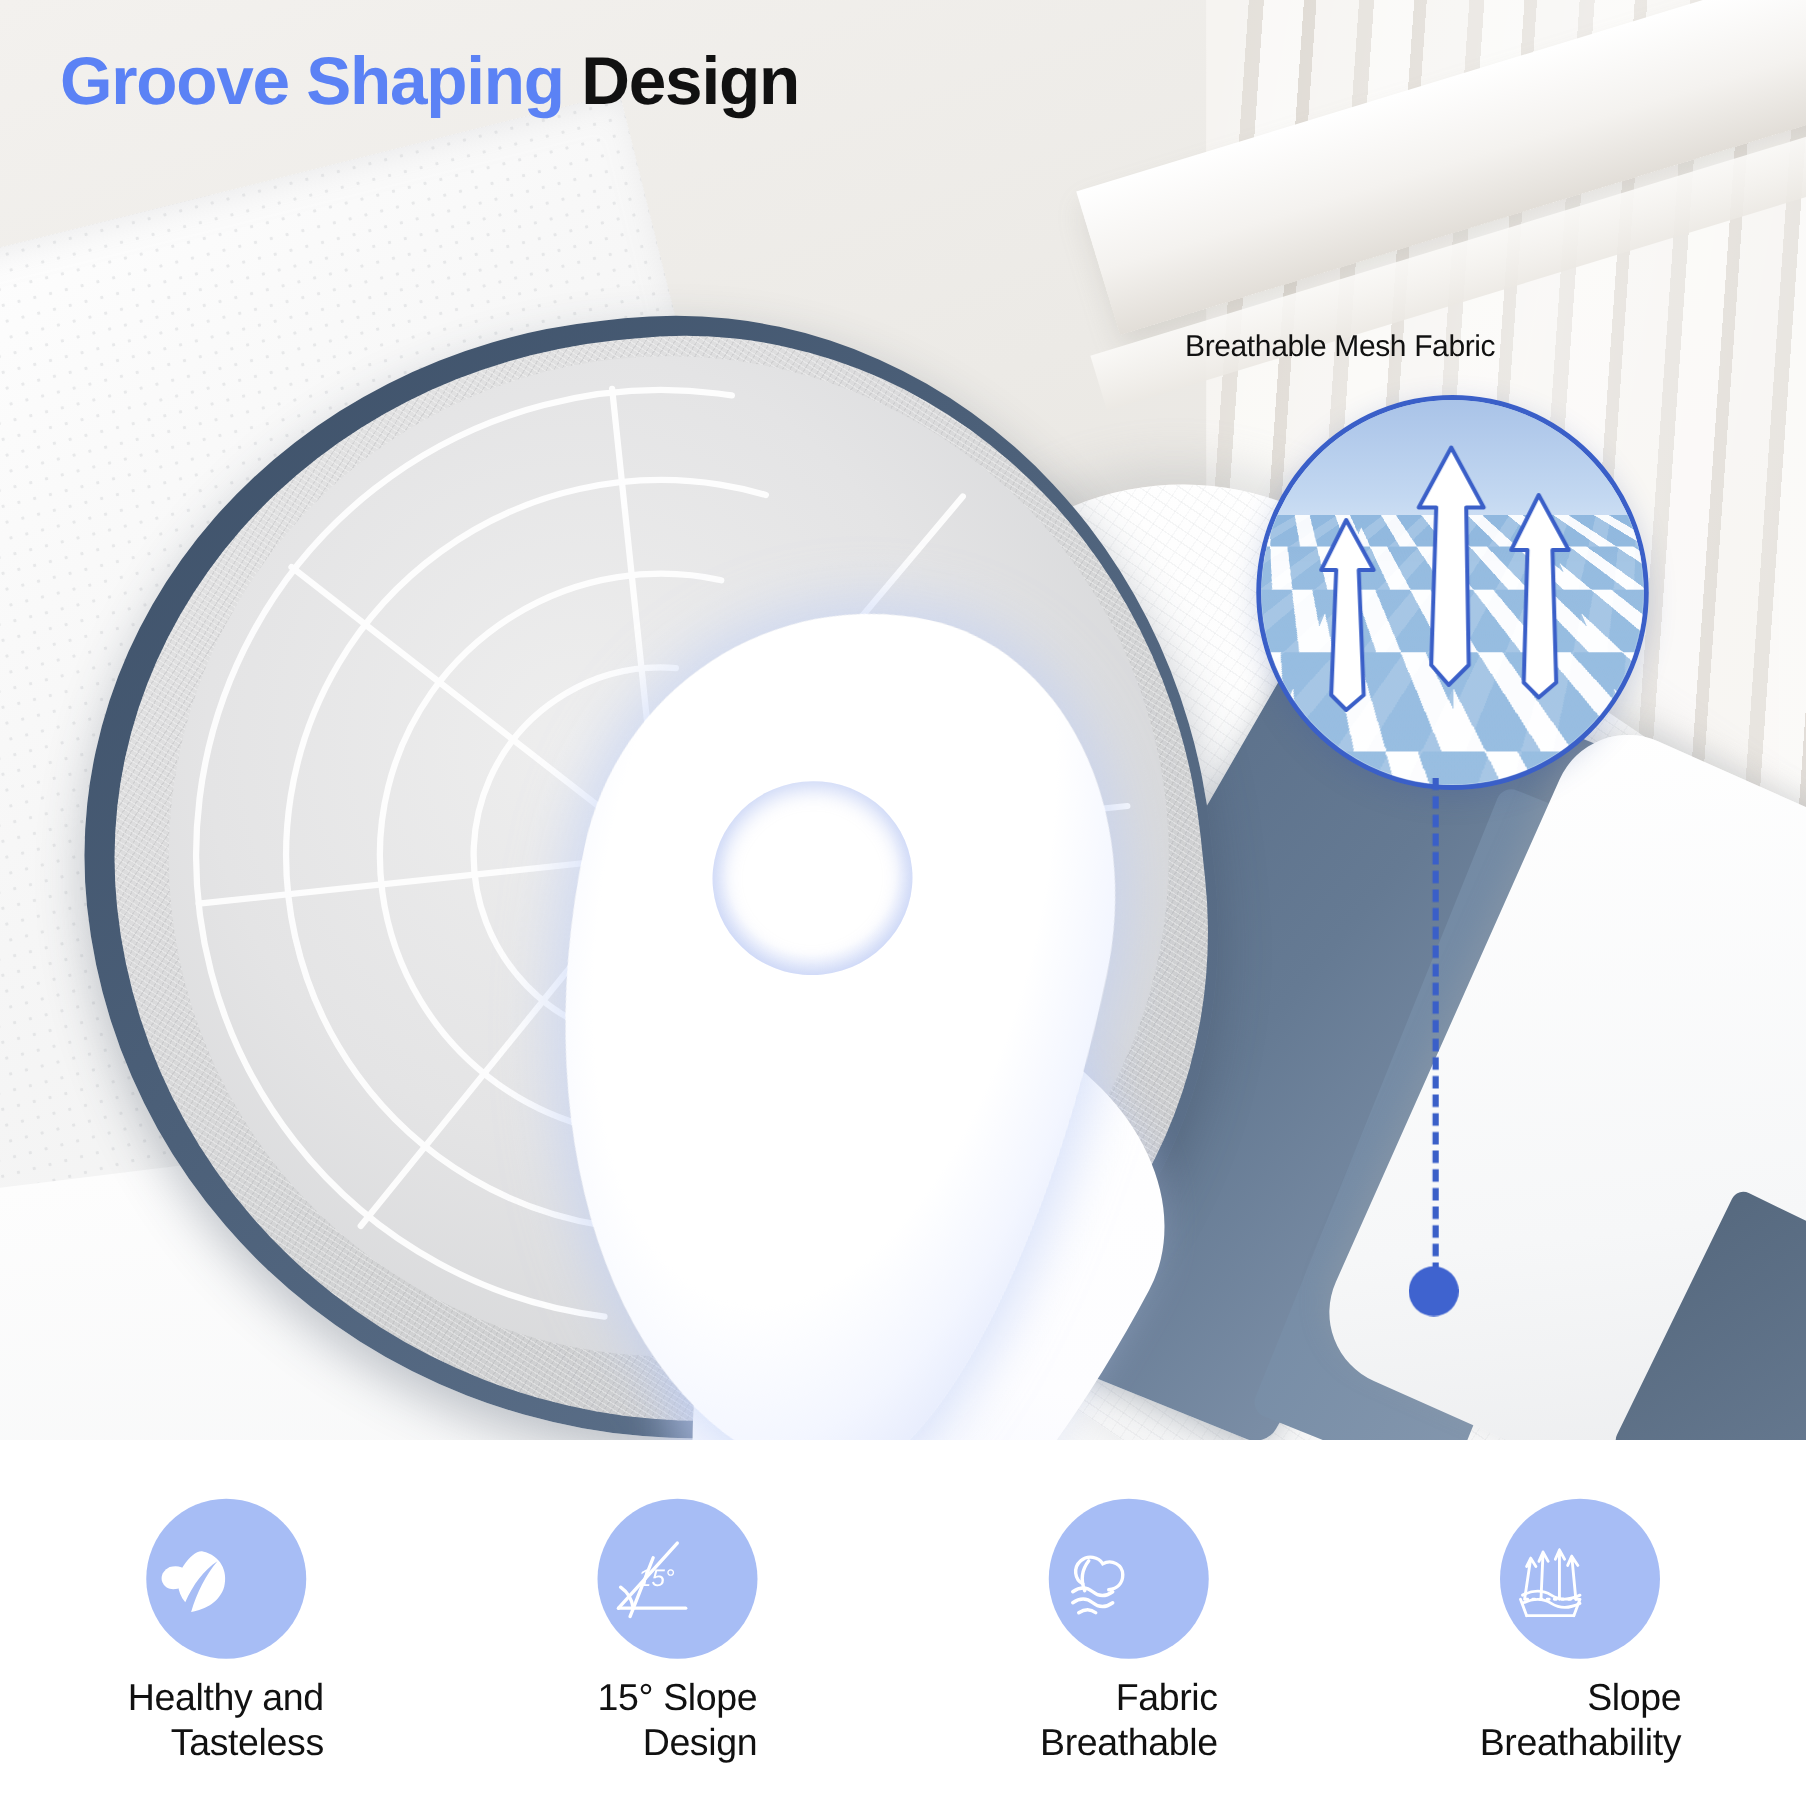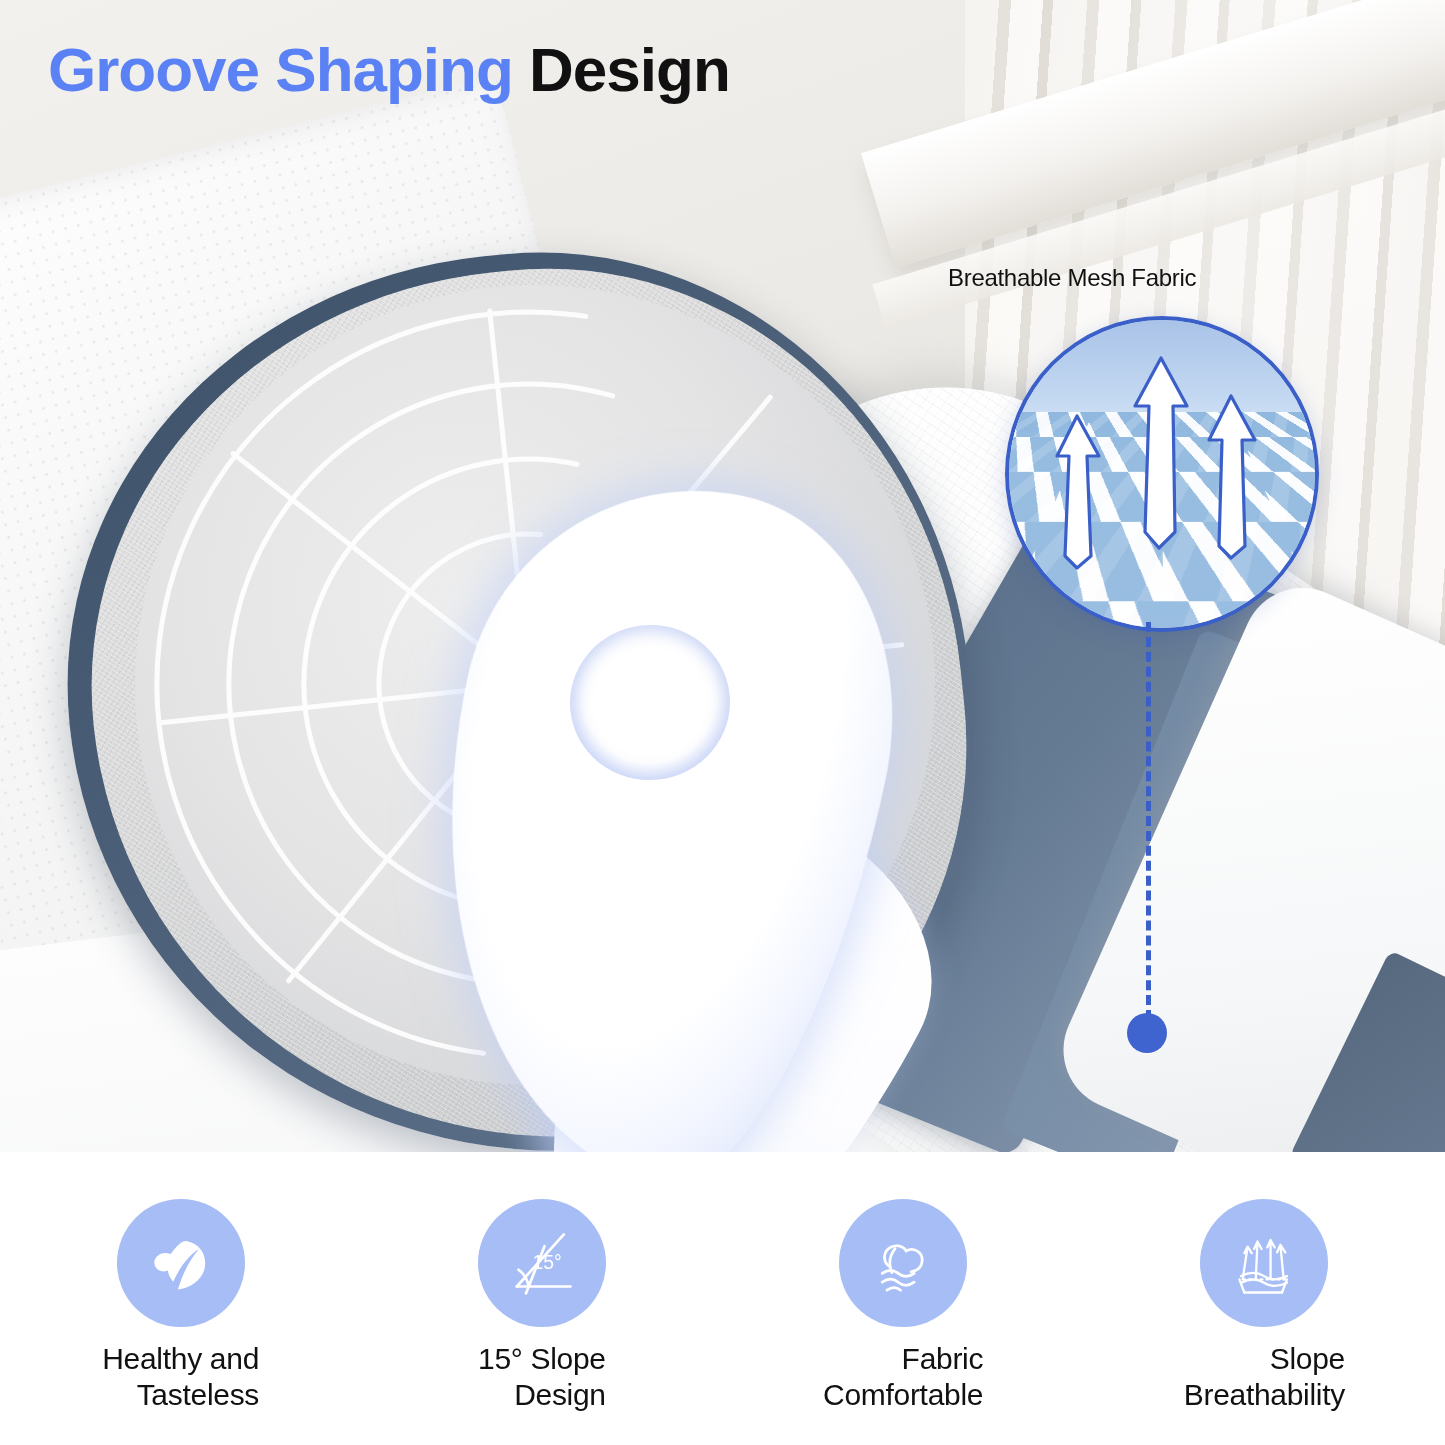--- a/index.html
+++ b/index.html
@@ -266,21 +266,21 @@
     left: 1127px; top: 1013px;
     width: 40px; height: 40px;
     border-radius: 50%;
     background: #3f63cf;
   }
 
   
   .title {
     position: absolute;
     left: 48px; top: 38px;
-    font-size: 62px;
+    font-size: 54px;
     font-weight: 700;
     letter-spacing: -1px;
     line-height: 1.02;
     white-space: nowrap;
   }
   .title .accent { color: #5b82f5; }
   .title .dark { color: #111111; }
   .subtitle {
     position: absolute;
     left: 50px; top: 133px;
@@ -313,21 +313,22 @@
     flex-direction: column;
     align-items: center;
     padding-top: 47px;
   }
   .feature-icon {
     width: 128px; height: 128px;
     border-radius: 50%;
     background: #a7bdf5;
     display: flex;
     align-items: center;
-    justify-content: center;
+    justify-content: flex-start;
+    font-style: italic;
   }
   .feature-label {
     margin-top: 14px;
     font-size: 30px;
     line-height: 1.2;
     color: #111111;
     text-align: right;
     letter-spacing: -.3px;
     white-space: pre-line;
   }
@@ -442,21 +443,21 @@
       <div class="feature-icon">
         <svg viewBox="0 0 100 100" width="80" height="80" fill="none" stroke="#ffffff" stroke-width="3.4" stroke-linecap="round">
           <path d="M34 55c-8-4-10-16-2-23 7-6 18-4 22 3 9-5 20 1 20 11 0 9-6 14-14 15"></path>
           <path d="M40 32c-7 9-8 20-4 30"></path>
           <path d="M24 63c7-5 14-5 20 0s13 5 20 0"></path>
           <path d="M24 74c7-5 14-5 20 0s13 5 20 0"></path>
           <path d="M30 84c6-4 12-4 17 0"></path>
         </svg>
       </div>
       <div class="feature-label">Fabric
-Comfortable</div>
+Breathable</div>
     </div>
 
     <div class="feature">
       <div class="feature-icon">
         <svg viewBox="0 0 100 100" width="82" height="82" fill="none" stroke="#ffffff" stroke-width="2.8" stroke-linecap="round" stroke-linejoin="round">
           <path d="M22 66c10-5 20-5 28 0s18 5 28 0"></path>
           <path d="M22 74c10-5 20-5 28 0s18 5 28 0"></path>
           <path d="M24 70 L30 30 M30 30 L26 38 M30 30 L35 38"></path>
           <path d="M40 70 L42 24 M42 24 L38 33 M42 24 L47 33"></path>
           <path d="M58 70 L58 22 M58 22 L54 31 M58 22 L63 31"></path>

